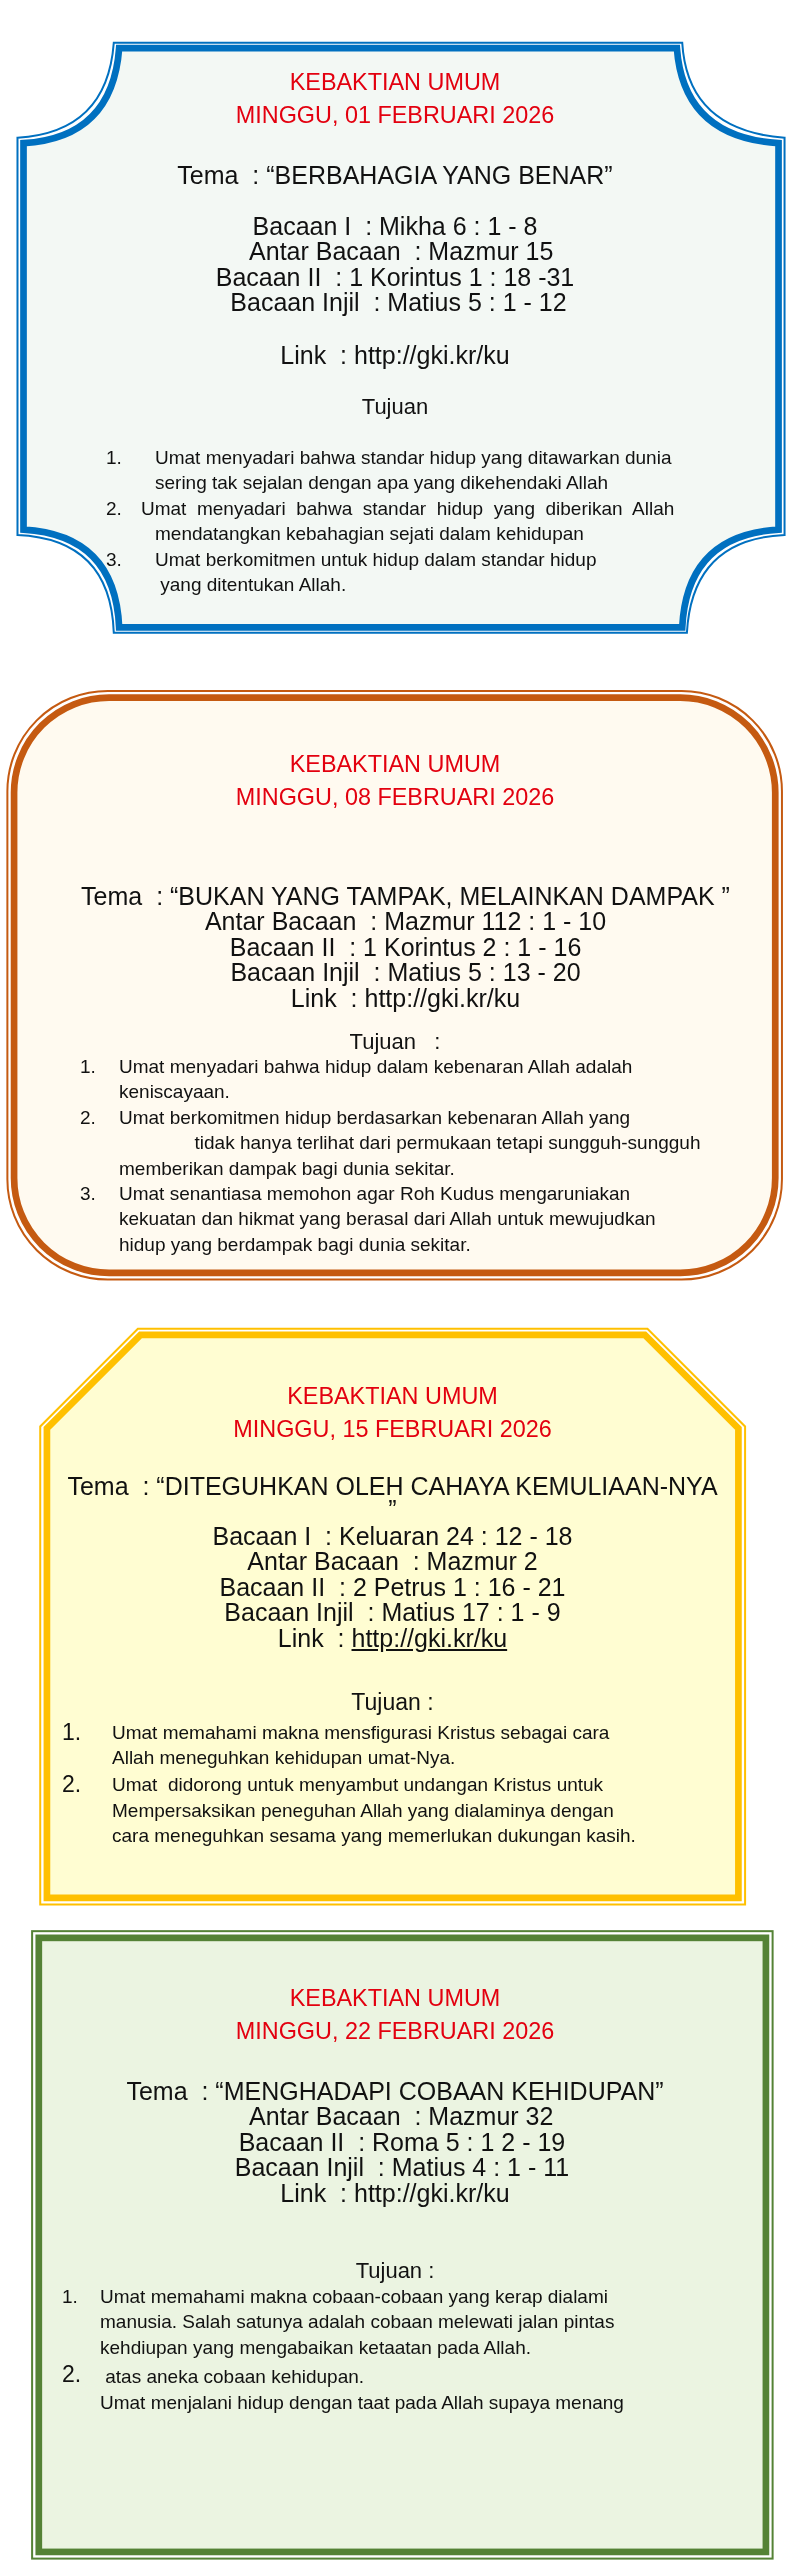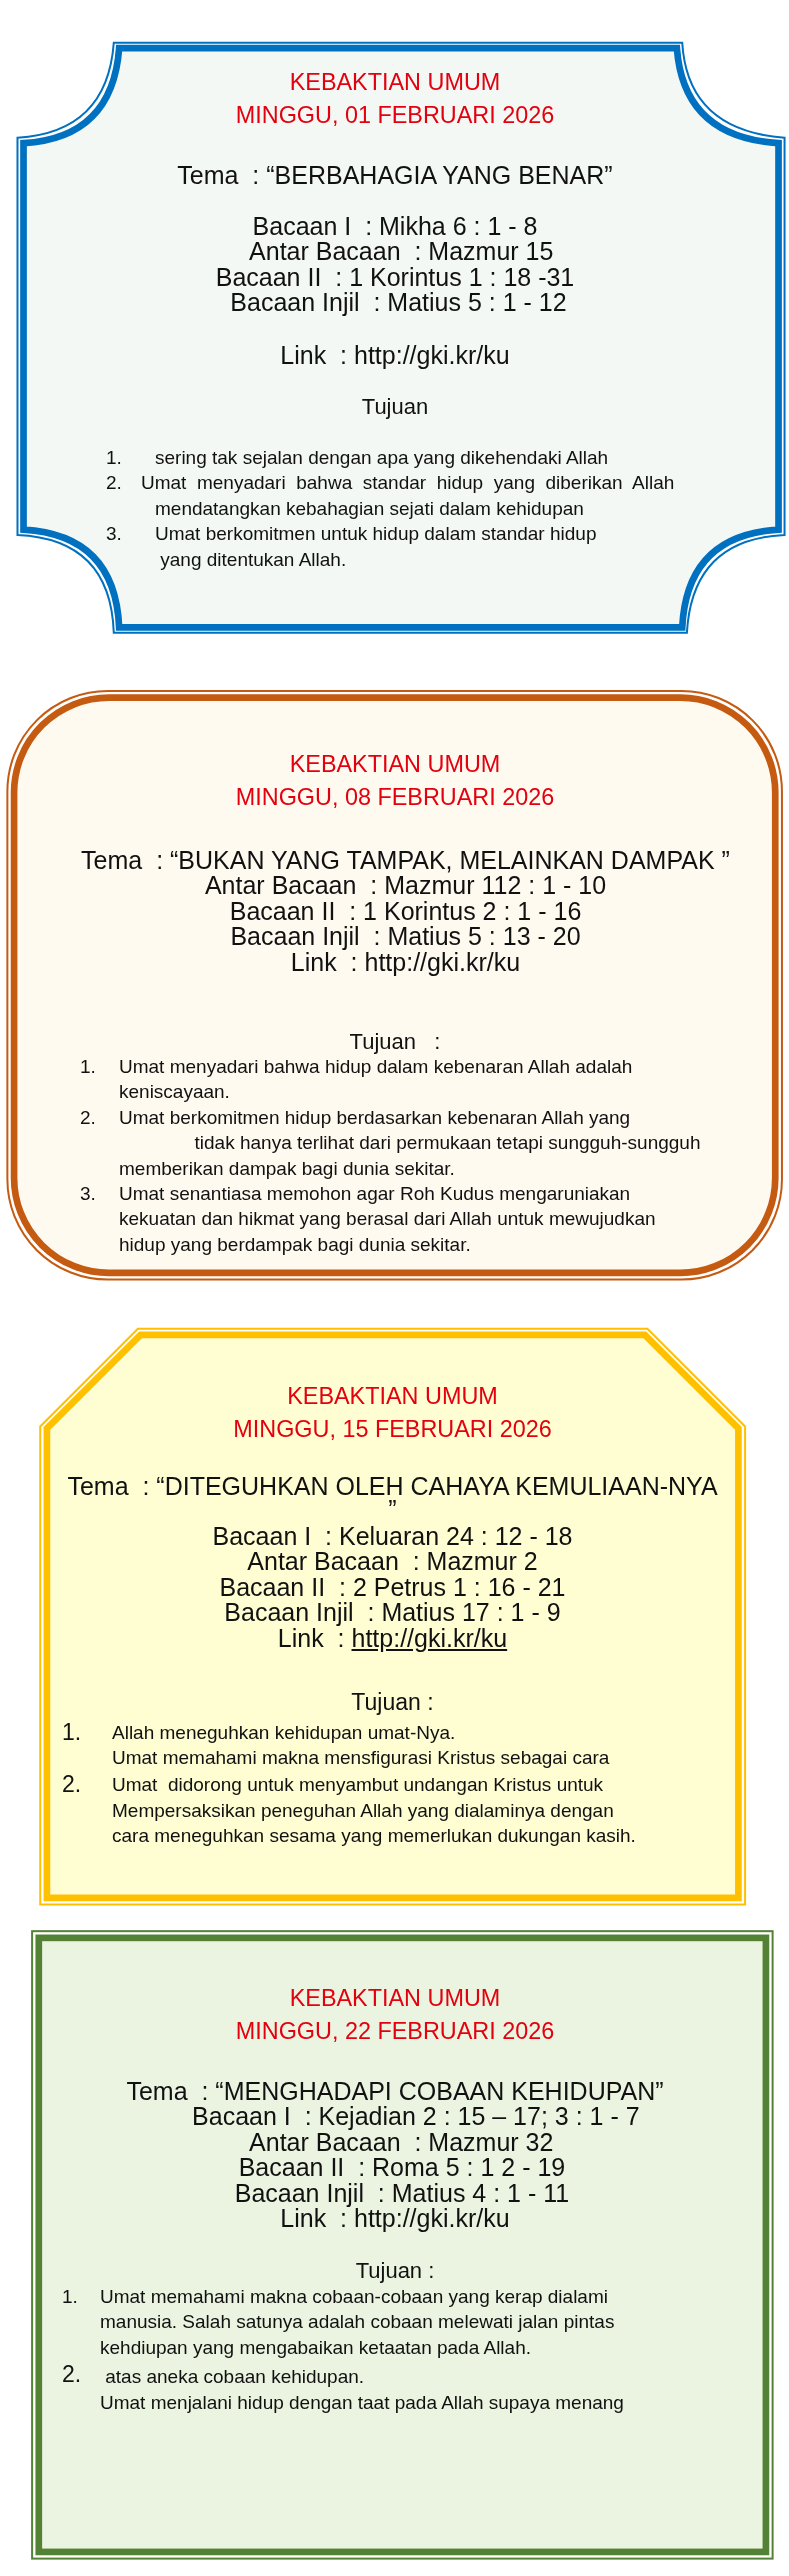--- a/index.html
+++ b/index.html
@@ -44,20 +44,21 @@
   </div>
   <div class="content" style="top:343px;">
     <div class="line link"><span>Link  : </span><span>http://gki.kr/ku</span></div>
   </div>
   <div class="content" style="top:394px;">
     <div class="sub">Tujuan</div>
   </div>
   <ol class="list" style="left:106px;top:445px;width:656px;">
     <li>
         <span class="num">1.</span>
+        <span class="txt" style="margin-left:49px;white-space:pre;">Umat menyadari bahwa standar hidup yang ditawarkan dunia</span>
         <span class="txt" style="margin-left:49px;white-space:pre;">sering tak sejalan dengan apa yang dikehendaki Allah</span>
       </li>
     <li>
         <span class="num">2.</span>
         <span class="txt" style="margin-left:35px;white-space:pre;">Umat  menyadari  bahwa  standar  hidup  yang  diberikan  Allah</span>
         <span class="txt" style="margin-left:49px;white-space:pre;">mendatangkan kebahagian sejati dalam kehidupan</span>
       </li>
     <li>
         <span class="num">3.</span>
         <span class="txt" style="margin-left:49px;white-space:pre;">Umat berkomitmen untuk hidup dalam standar hidup</span>
@@ -68,21 +69,21 @@
 
 <div class="card" style="left:0;top:0;width:790px;height:1311px;">
   <svg class="frame" width="790" height="1311" viewBox="0 0 1181 1960">
     <rect x="11" y="1033" width="1158" height="880" rx="150" ry="150" fill="none" stroke="#C55A11" stroke-width="3"></rect>
     <rect x="21" y="1043" width="1138" height="860" rx="142" ry="142" fill="#FFFAF0" stroke="#C55A11" stroke-width="10"></rect>
   </svg>
   <div class="content" style="top:748px;">
     <div class="title">KEBAKTIAN UMUM</div>
     <div class="title">MINGGU, 08 FEBRUARI 2026</div>
   </div>
-  <div class="content" style="top:848px;padding-left:21px;">
+  <div class="content" style="top:884px;padding-left:21px;">
     <div class="line">Tema  : “BUKAN YANG TAMPAK, MELAINKAN DAMPAK ”</div>
     <div class="line">Antar Bacaan  : Mazmur 112 : 1 - 10</div>
     <div class="line">Bacaan II  : 1 Korintus 2 : 1 - 16</div>
     <div class="line">Bacaan Injil  : Matius 5 : 13 - 20</div>
     <div class="line link"><span>Link  : </span><span>http://gki.kr/ku</span></div>
   </div>
   <div class="content" style="top:1029px;">
     <div class="sub">Tujuan   :</div>
   </div>
   <ol class="list" style="left:80px;top:1054px;width:696px;">
@@ -125,22 +126,22 @@
     <div class="line">Bacaan II  : 2 Petrus 1 : 16 - 21</div>
     <div class="line">Bacaan Injil  : Matius 17 : 1 - 9</div>
     <div class="line link"><span>Link  : </span><u>http://gki.kr/ku</u></div>
   </div>
   <div class="content" style="top:1688px;left:40px;right:45px;">
     <div class="sub" style="font-size:23px;line-height:29px;">Tujuan :</div>
   </div>
   <ol class="list" style="left:62px;top:1720px;width:676px;">
     <li>
         <span class="num big-num">1.</span>
+        <span class="txt" style="margin-left:50px;white-space:pre;">Umat memahami makna mensfigurasi Kristus sebagai cara</span>
         <span class="txt" style="margin-left:50px;white-space:pre;">Allah meneguhkan kehidupan umat-Nya.</span>
-        <span class="txt" style="margin-left:50px;white-space:pre;">Umat memahami makna mensfigurasi Kristus sebagai cara</span>
       </li>
     <li style="margin-top:1.3px;">
         <span class="num big-num">2.</span>
         <span class="txt" style="margin-left:50px;white-space:pre;">Umat  didorong untuk menyambut undangan Kristus untuk</span>
         <span class="txt" style="margin-left:50px;white-space:pre;">Mempersaksikan peneguhan Allah yang dialaminya dengan</span>
         <span class="txt" style="margin-left:50px;white-space:pre;">cara meneguhkan sesama yang memerlukan dukungan kasih.</span>
       </li>
   </ol>
 </div>
 
@@ -148,21 +149,20 @@
   <svg class="frame" width="790" height="2576" viewBox="0 0 1181 3851">
     <rect x="48" y="2887" width="1107" height="938" fill="none" stroke="#548235" stroke-width="3"></rect>
     <rect x="58" y="2897" width="1087" height="918" fill="#EBF4E1" stroke="#548235" stroke-width="10"></rect>
   </svg>
   <div class="content" style="top:1982px;">
     <div class="title">KEBAKTIAN UMUM</div>
     <div class="title">MINGGU, 22 FEBRUARI 2026</div>
   </div>
   <div class="content" style="top:2079px;">
     <div class="line">Tema  : “MENGHADAPI COBAAN KEHIDUPAN”</div>
-    <div class="line">      Bacaan I  : Kejadian 2 : 15 – 17; 3 : 1 - 7</div>
     <div class="line">  Antar Bacaan  : Mazmur 32</div>
     <div class="line">  Bacaan II  : Roma 5 : 1 2 - 19</div>
     <div class="line">  Bacaan Injil  : Matius 4 : 1 - 11</div>
     <div class="line link"><span>Link  : </span><span>http://gki.kr/ku</span></div>
   </div>
   <div class="content" style="top:2258px;">
     <div class="sub">Tujuan :</div>
   </div>
   <ol class="list" style="left:62px;top:2284px;width:696px;">
     <li>

